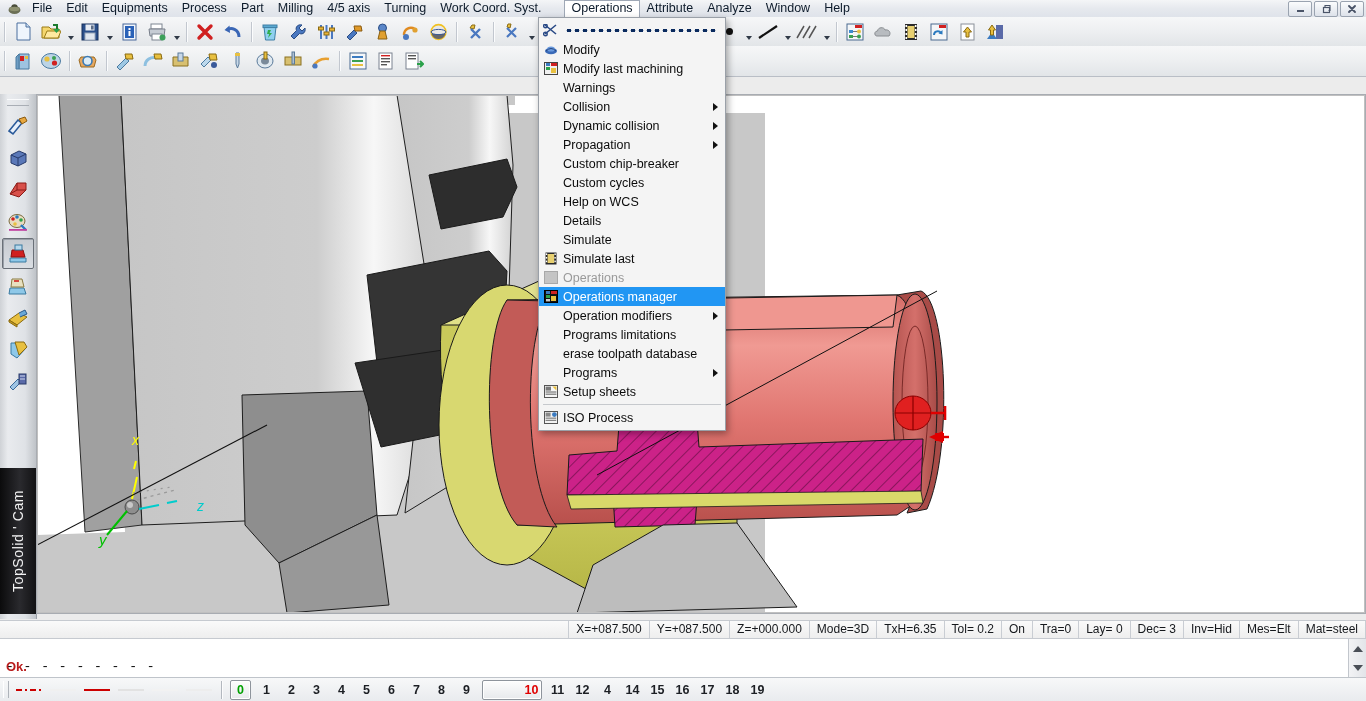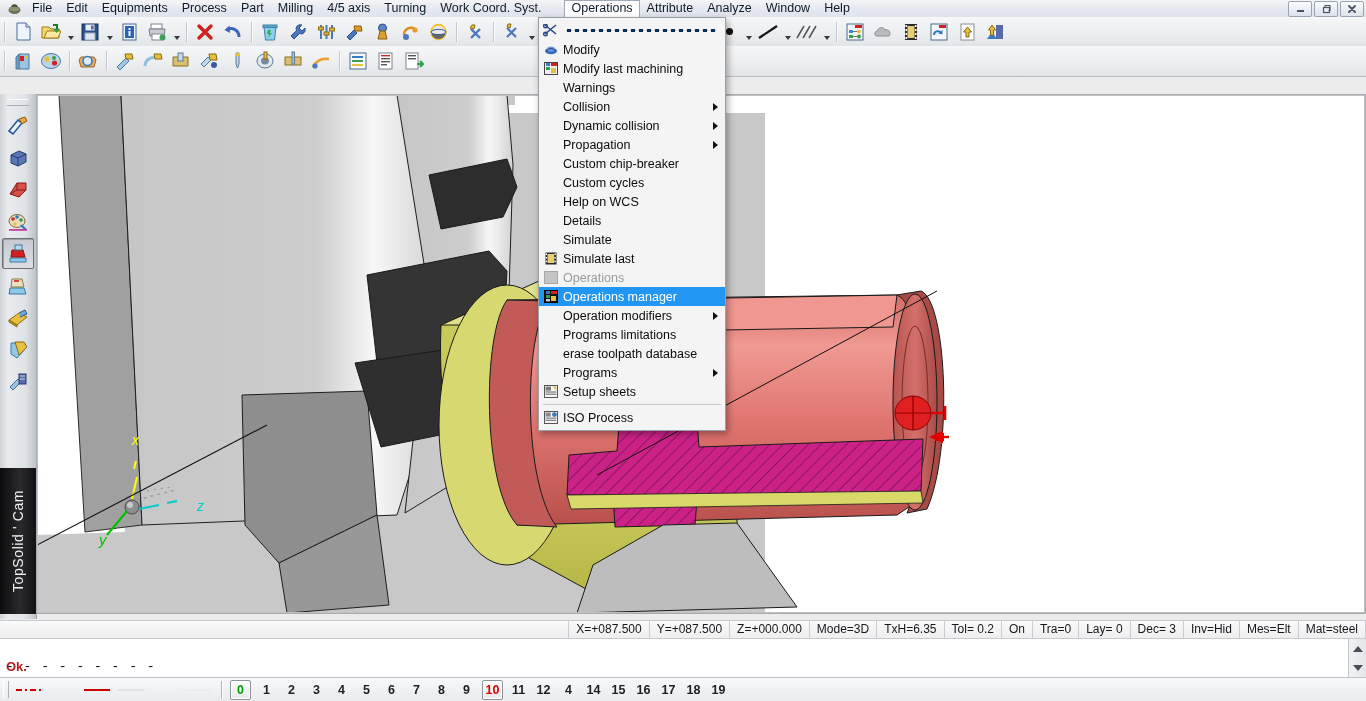--- a/index.html
+++ b/index.html
@@ -146,21 +146,21 @@
   .lnum{
     min-width:19px;height:18px;display:flex;align-items:center;justify-content:center;
     font-size:12.5px;font-weight:bold;color:#1c1f24;margin:0 3px;
   }
   .lnum.sel-green{
     color:#00a000;border:1px solid #8e949c;border-radius:2px;
     background:linear-gradient(180deg,#fdfdfd,#e7e9ec);box-shadow:inset 0 0 0 1px #fff;
   }
   .lnum.sel-red{
     color:#e00000;border:1px solid #8e949c;border-radius:2px;
-    background:linear-gradient(180deg,#fdfdfd,#e7e9ec);box-shadow:inset 0 0 0 1px #fff;
+    background:linear-gradient(180deg,#fdfdfd,#e7e9ec);box-shadow:inset 0 0 0 1px #fff;padding-left:39px;
   }
 
   
   .dropdown{
     position:absolute;left:538px;top:17px;width:188px;
     background:#f4f4f4;border:1px solid #9aa0a8;
     box-shadow:2px 3px 7px rgba(0,0,0,.35);
     z-index:60;padding:2px 0 3px 0;box-sizing:border-box;
   }
   .dd-item{

